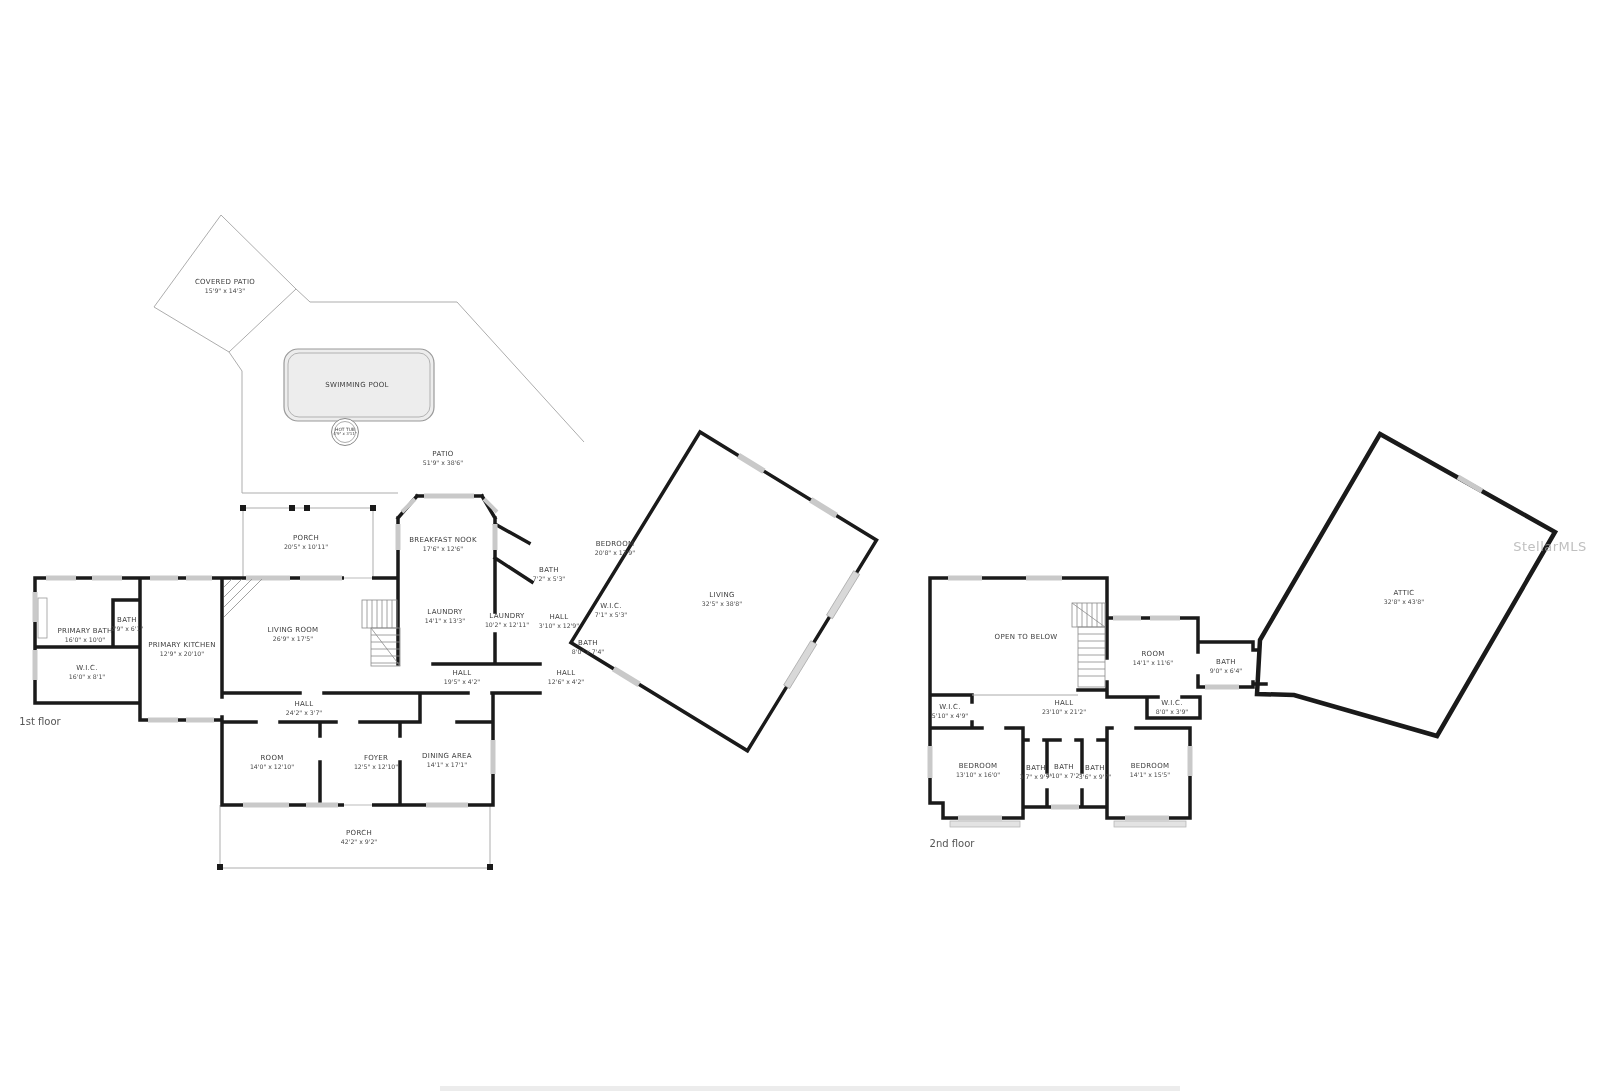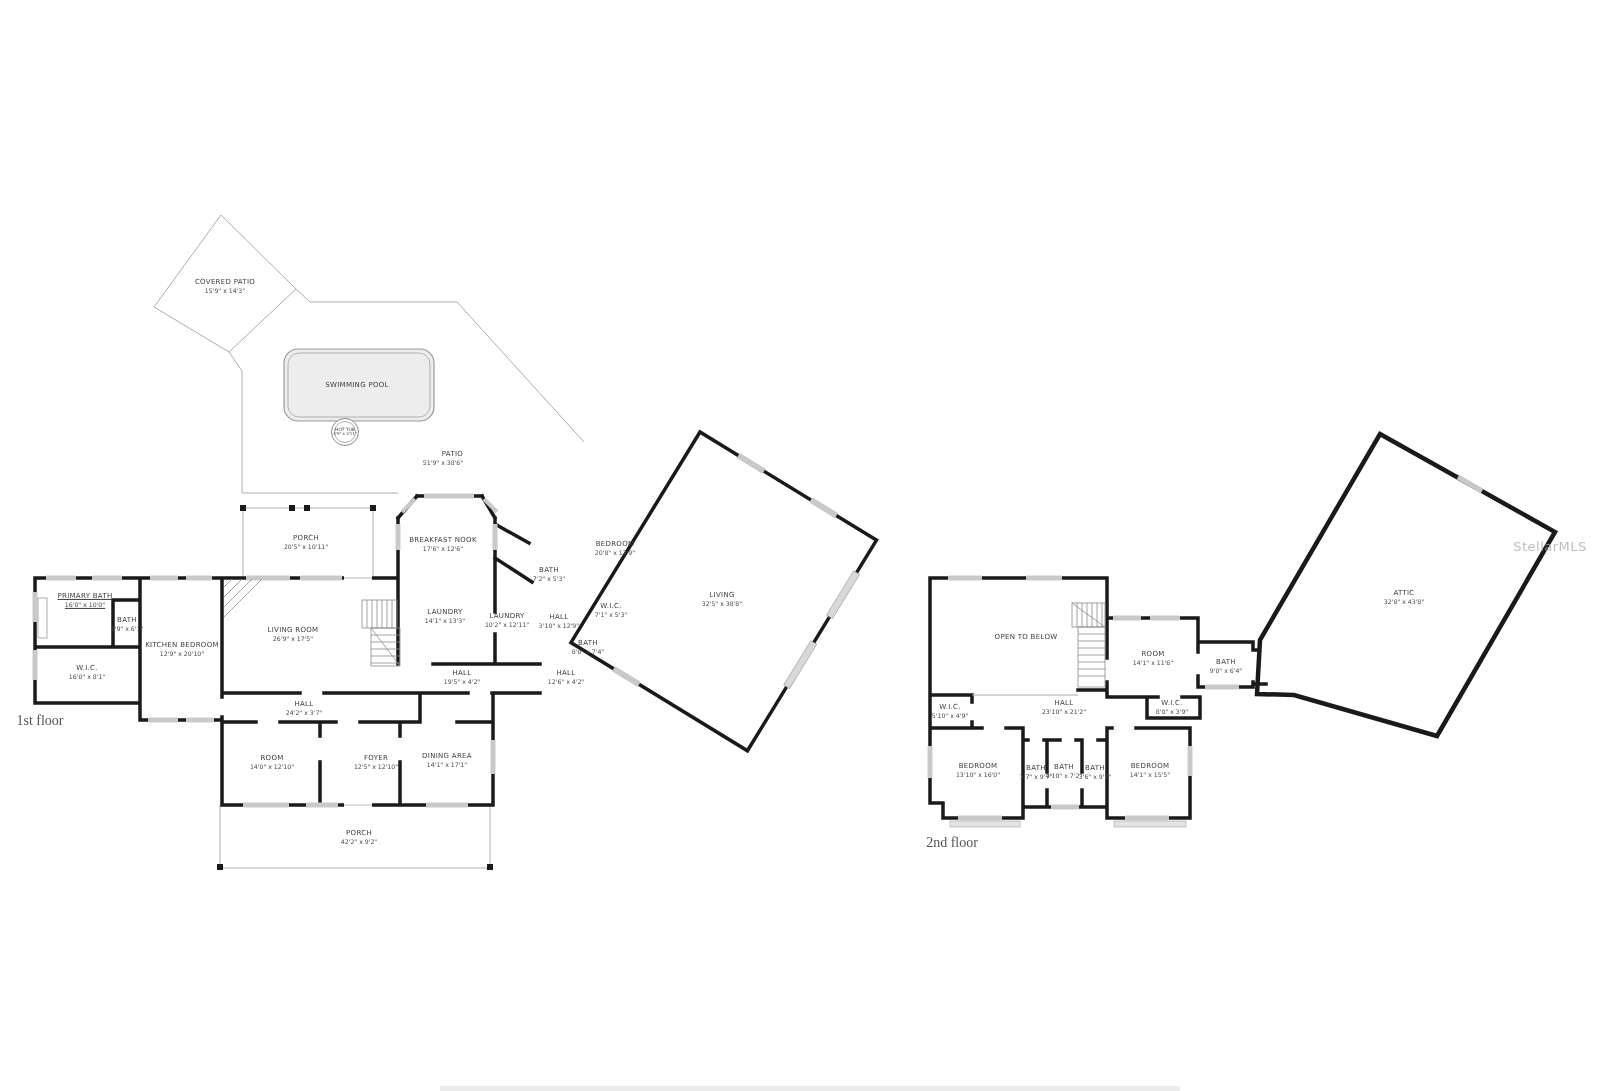--- a/index.html
+++ b/index.html
@@ -6,22 +6,22 @@
   body{width:1600px;height:1091px;position:relative;overflow:hidden;
        font-family:"DejaVu Sans","Liberation Sans",sans-serif;}
   #plan-canvas{position:absolute;left:0;top:0;width:1296px;height:1091px;}
   svg{position:absolute;left:0;top:0;}
   .room-label{position:absolute;transform:translate(-50%,-50%);text-align:center;
               color:#3b3b3b;white-space:nowrap;line-height:1.15;pointer-events:none;}
   .room-label .rn{font-size:7px;letter-spacing:.3px;}
   .room-label .rd{font-size:6.2px;color:#4a4a4a;margin-top:1px;}
   .room-label.xs .rn{font-size:4.4px;letter-spacing:0;}
   .room-label.xs .rd{font-size:4px;margin-top:0;}
-  .floor-caption{position:absolute;transform:translate(-50%,-50%);font-size:14px;
-                 color:#555;white-space:nowrap;font-family:Liberation Serif, serif;}
+  .floor-caption{position:absolute;transform:translate(-50%,-50%);font-size:10px;
+                 color:#555;white-space:nowrap;}
   .watermark{position:absolute;transform:translate(-50%,-50%);font-size:13px;
              color:rgba(170,170,170,.75);letter-spacing:.5px;white-space:nowrap;}
 </style>
 </head>
 <body>
 
 <div id="plan-canvas">
 
 <svg width="1600" height="1091" viewBox="0 0 1600 1091">
 
@@ -233,21 +233,21 @@
         <div class="rn">COVERED PATIO</div>
         <div class="rd">15'9" x 14'3"</div>
       </div>
       <div class="room-label" style="left: 357px; top: 385px;">
         <div class="rn">SWIMMING POOL</div>
       </div>
       <div class="room-label xs" style="left: 345px; top: 432px;">
         <div class="rn">HOT TUB</div>
         <div class="rd">4'9" x 3'11"</div>
       </div>
-      <div class="room-label" style="left: 443px; top: 458px; text-align: right;">
+      <div class="room-label" style="left: 443px; top: 458px;">
         <div class="rn">PATIO</div>
         <div class="rd">51'9" x 38'6"</div>
       </div>
       <div class="room-label" style="left: 306px; top: 542px;">
         <div class="rn">PORCH</div>
         <div class="rd">20'5" x 10'11"</div>
       </div>
       <div class="room-label" style="left: 443px; top: 544px;">
         <div class="rn">BREAKFAST NOOK</div>
         <div class="rd">17'6" x 12'6"</div>
@@ -277,34 +277,34 @@
         <div class="rd">3'10" x 12'9"</div>
       </div>
       <div class="room-label" style="left: 588px; top: 647px;">
         <div class="rn">BATH</div>
         <div class="rd">8'0" x 7'4"</div>
       </div>
       <div class="room-label" style="left: 722px; top: 599px;">
         <div class="rn">LIVING</div>
         <div class="rd">32'5" x 38'8"</div>
       </div>
-      <div class="room-label" style="left: 85px; top: 600px; text-decoration: underline;">
+      <div class="room-label" style="left: 85px; top: 635px;">
         <div class="rn">PRIMARY BATH</div>
         <div class="rd">16'0" x 10'0"</div>
       </div>
       <div class="room-label" style="left: 127px; top: 624px;">
         <div class="rn">BATH</div>
         <div class="rd">2'9" x 6'1"</div>
       </div>
       <div class="room-label" style="left: 87px; top: 672px;">
         <div class="rn">W.I.C.</div>
         <div class="rd">16'0" x 8'1"</div>
       </div>
       <div class="room-label" style="left: 182px; top: 649px;">
-        <div class="rn">KITCHEN BEDROOM</div>
+        <div class="rn">PRIMARY KITCHEN</div>
         <div class="rd">12'9" x 20'10"</div>
       </div>
       <div class="room-label" style="left: 293px; top: 634px;">
         <div class="rn">LIVING ROOM</div>
         <div class="rd">26'9" x 17'5"</div>
       </div>
       <div class="room-label" style="left: 304px; top: 708px;">
         <div class="rn">HALL</div>
         <div class="rd">24'2" x 3'7"</div>
       </div>

